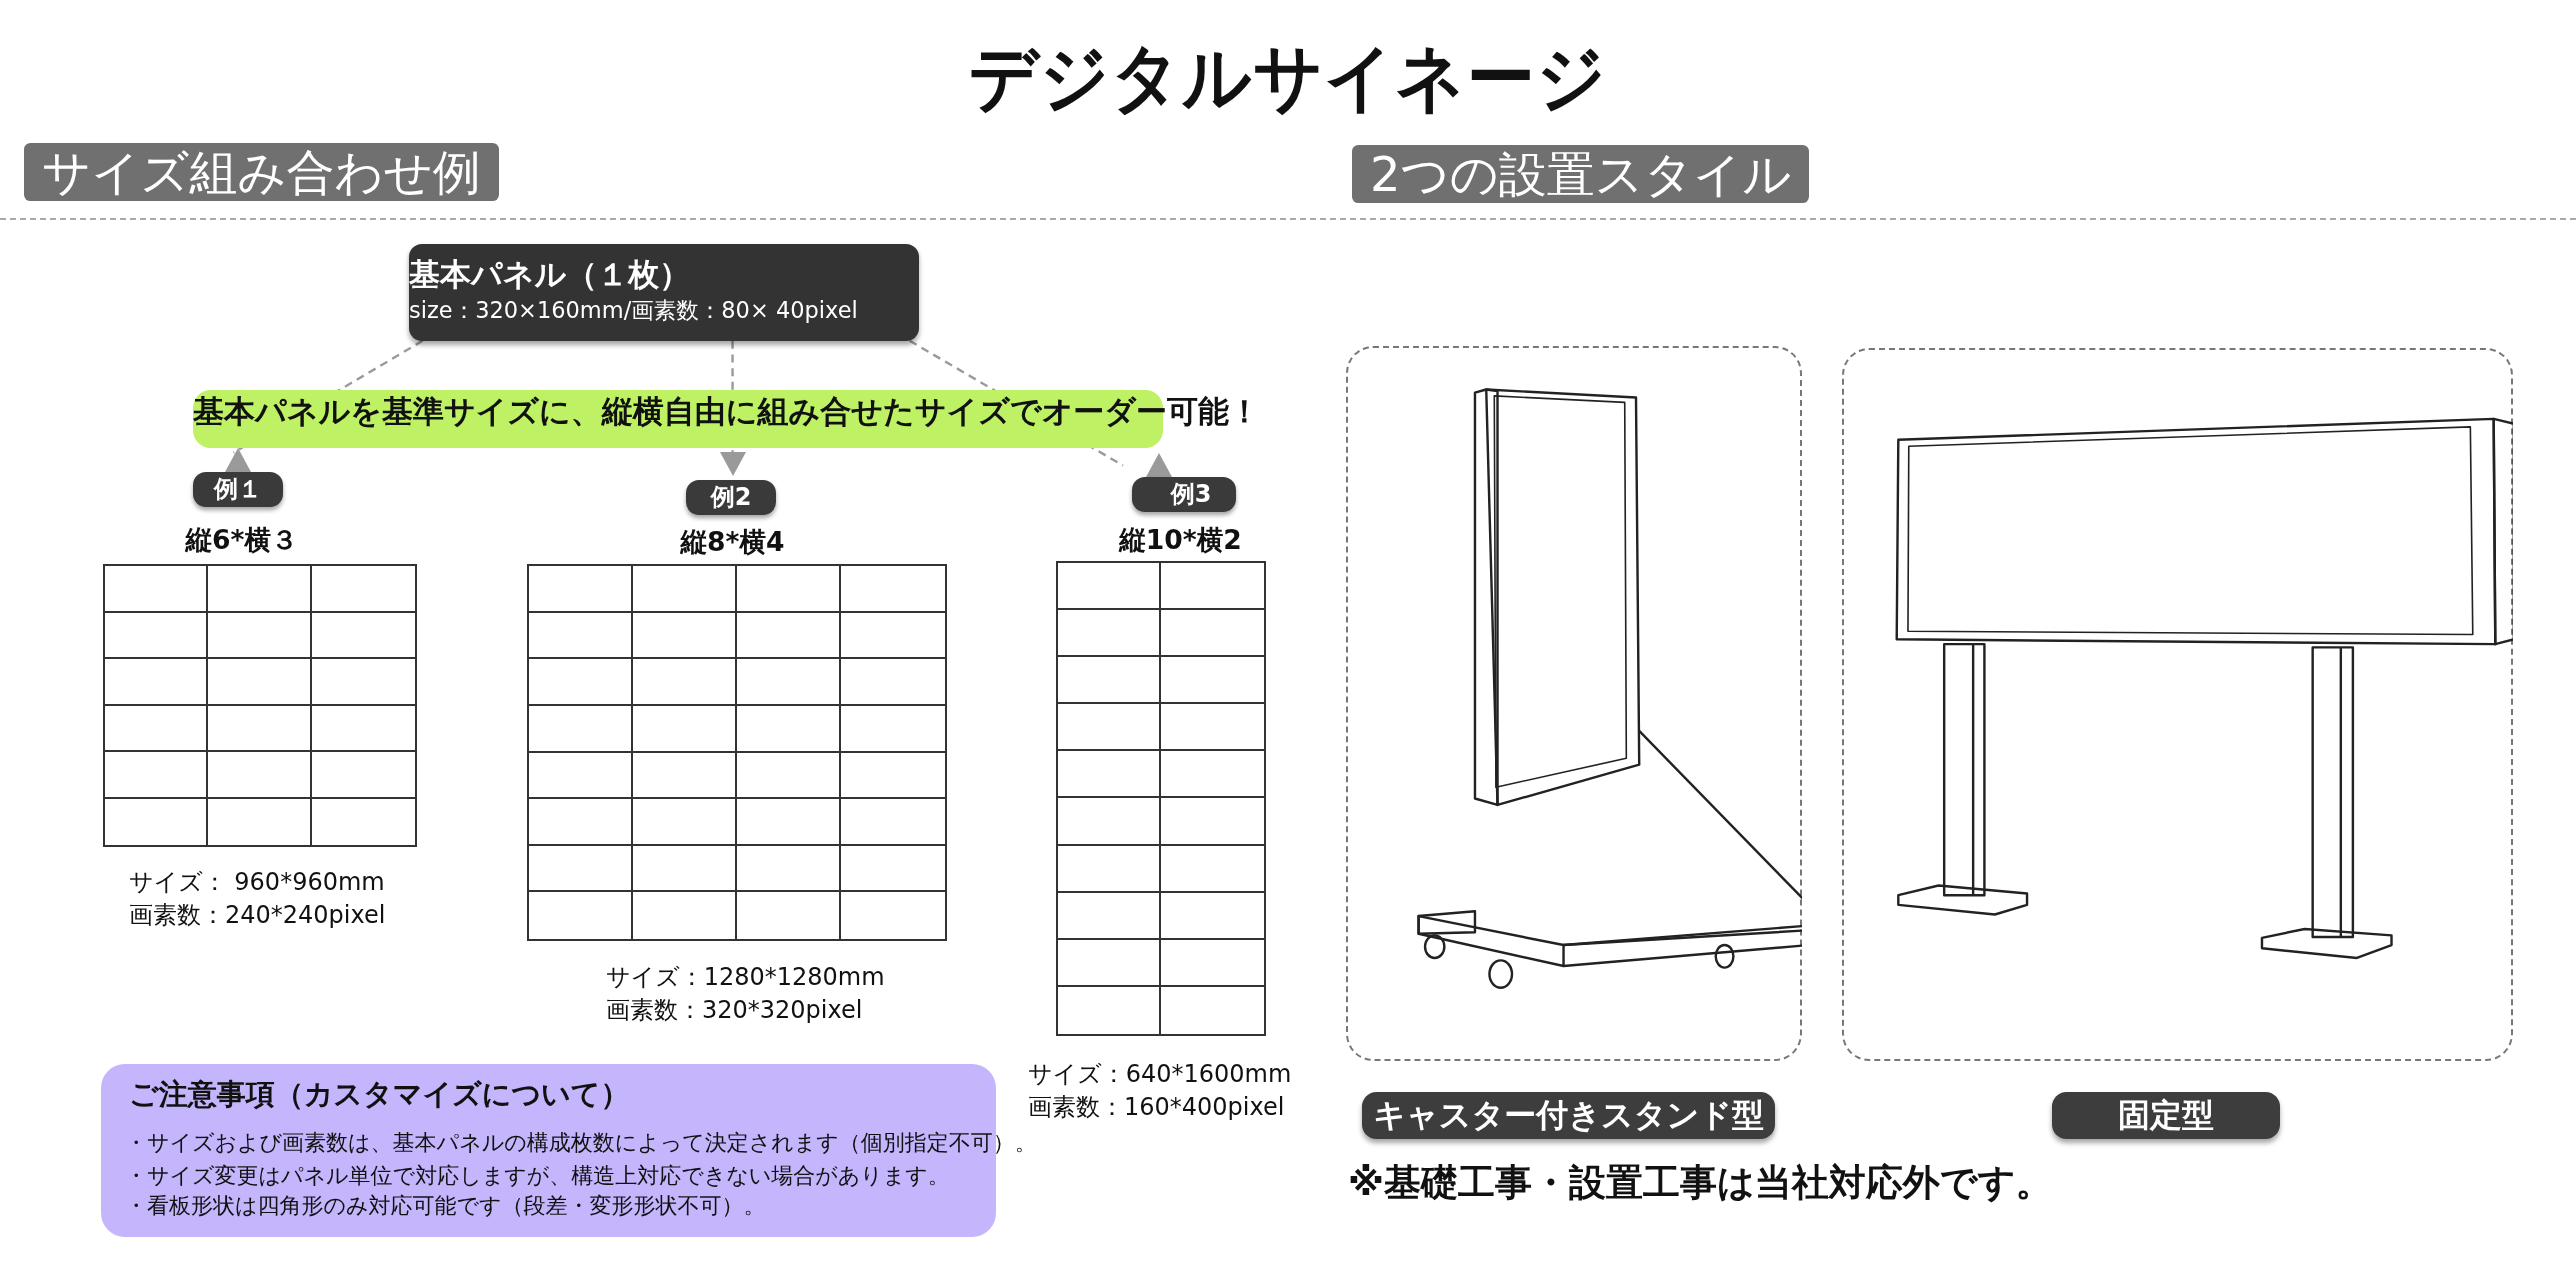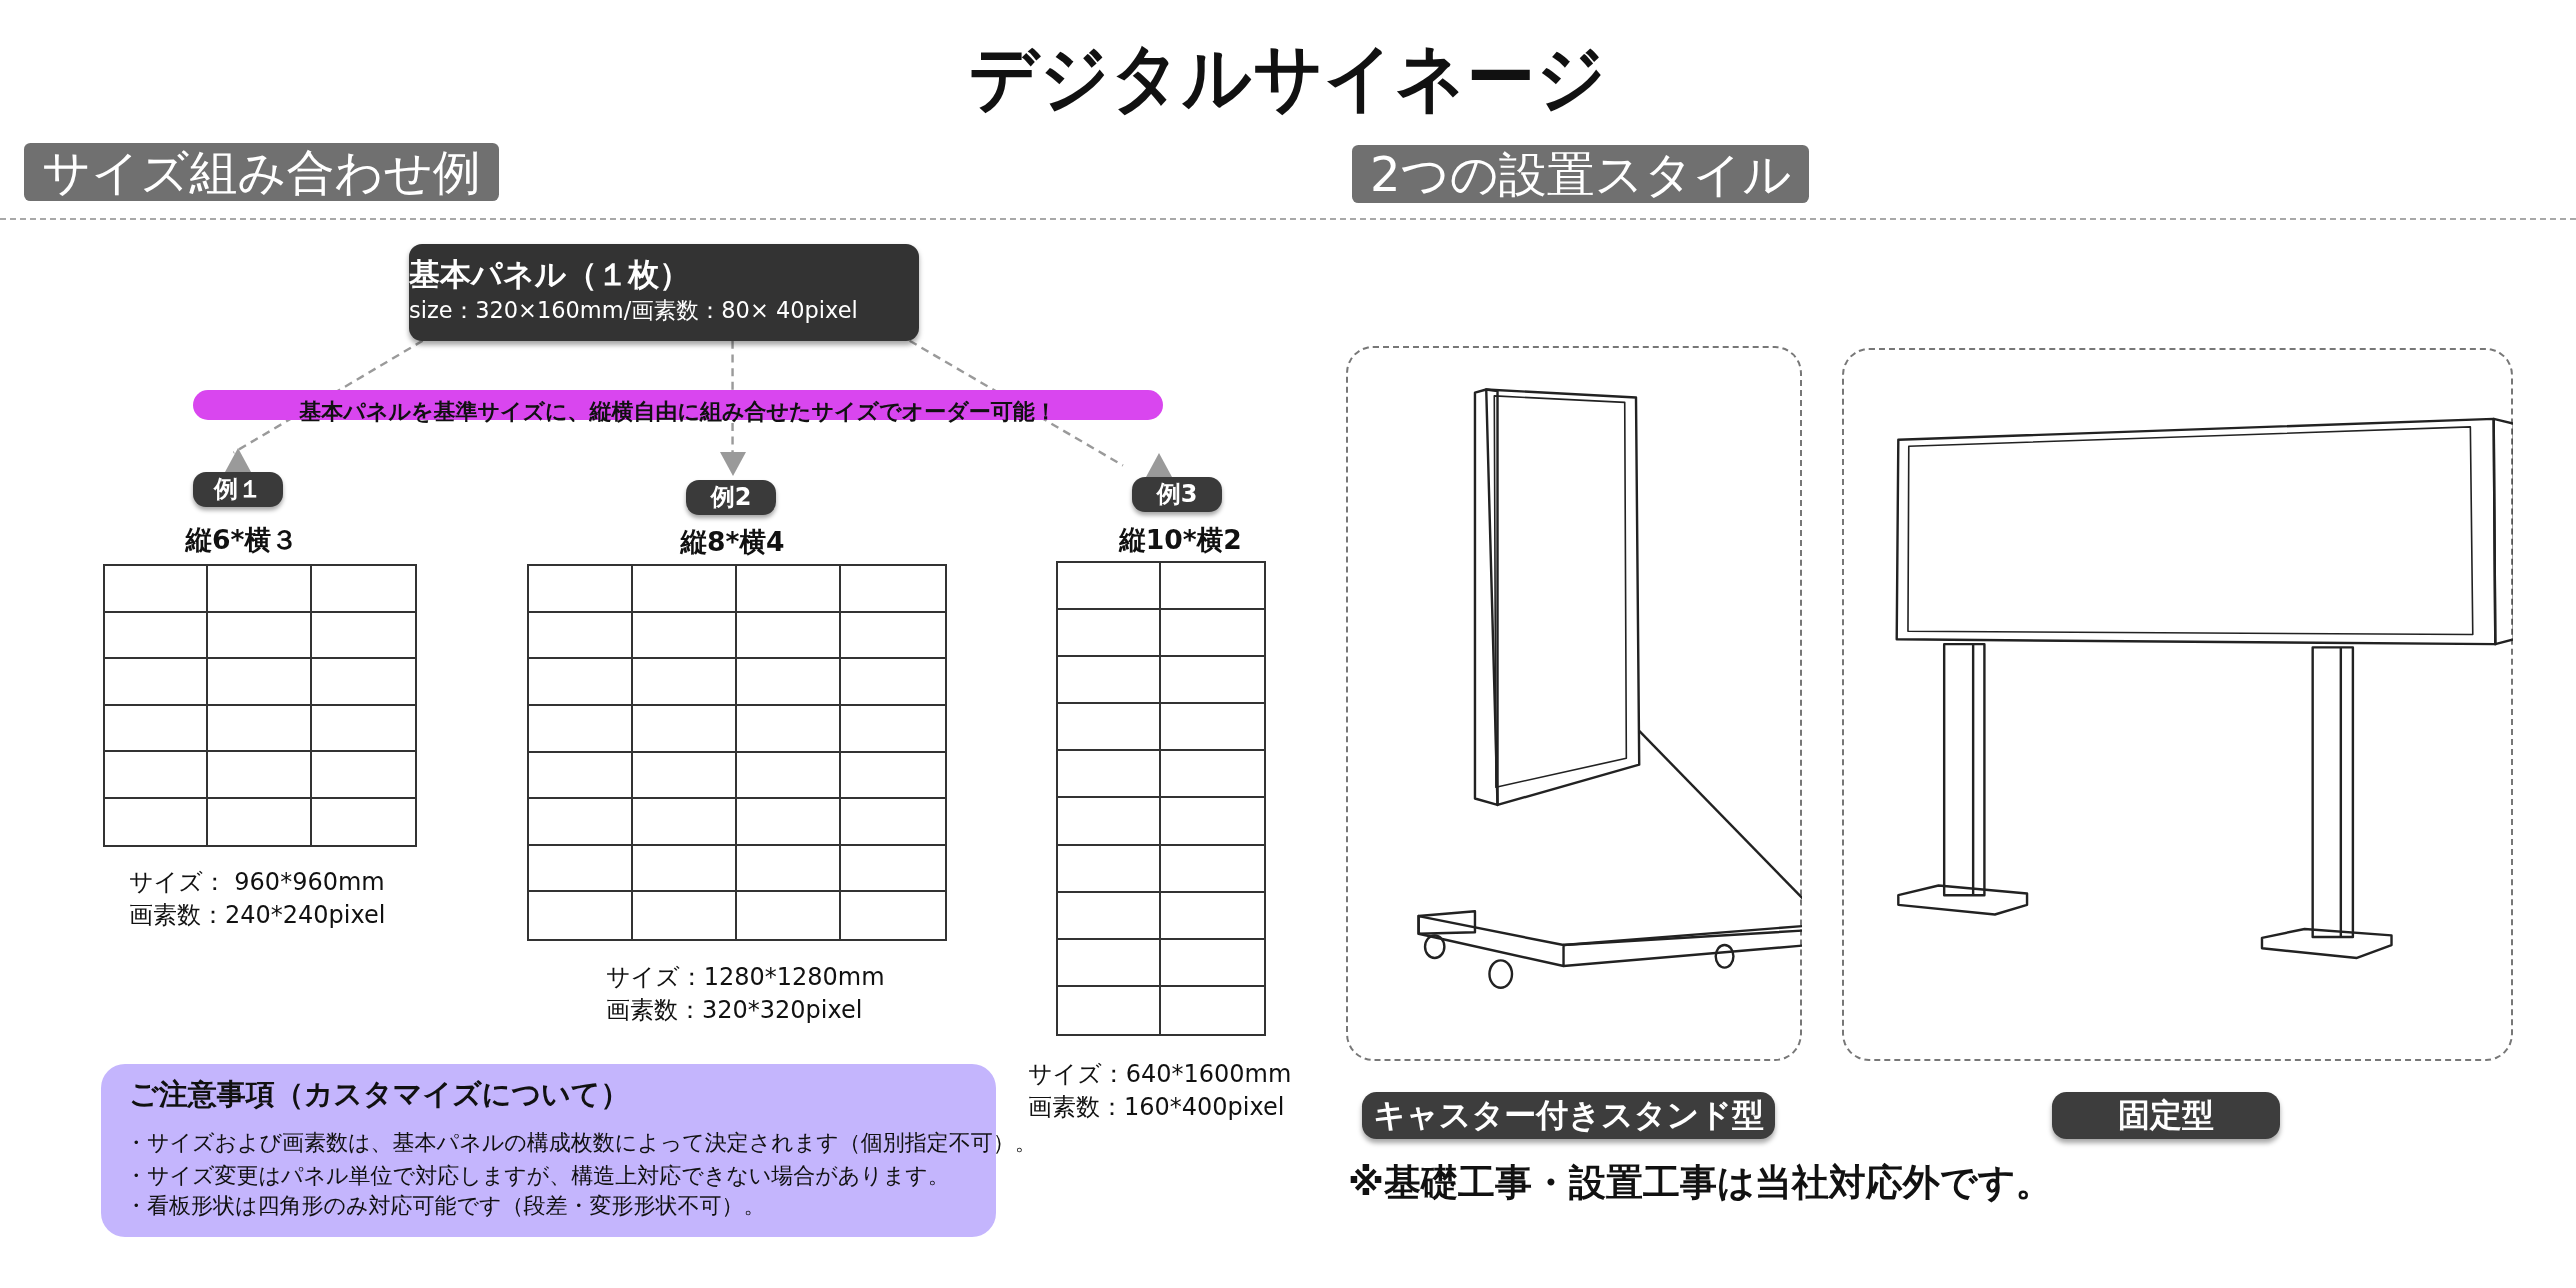--- a/index.html
+++ b/index.html
@@ -8,22 +8,22 @@
   .abs { position:absolute; }
   .main-title { left:0; width:2576px; top:29px; text-align:center; font-size:74px; font-weight:bold;
                 letter-spacing:1.6px; transform:scaleX(0.92); transform-origin:center; }
   .section-tag { background:#707070; color:#fff; font-size:48px; line-height:58px; height:58px;
                  padding:0 18px; border-radius:6.4px; white-space:nowrap; }
   .dash-line { left:0; top:218px; width:2576px; height:0; border-top:2.4px dashed #a8a8a8; }
   .panel-box { left:409px; top:244px; width:510px; height:97px; background:#333; border-radius:13px;
                box-shadow:0 3.2px 4.8px rgba(0,0,0,.35); color:#fff; text-align:left; }
   .panel-box .t1 { font-size:31px; font-weight:bold; margin-top:11.3px; line-height:39px; }
   .panel-box .t2 { font-size:22.5px; line-height:32px; }
-  .banner { left:193px; top:390px; width:970px; height:30px; background:#d946ef; border-radius:17.7px;
-            font-size:22px; font-weight:bold; line-height:43px; text-align:center; white-space:nowrap; }
+  .banner { left:193px; top:390px; width:970px; height:58px; background:#bef264; border-radius:17.7px;
+            font-size:31px; font-weight:bold; line-height:43px; text-align:center; white-space:nowrap; }
   .ex-pill { background:#3a3a3a; color:#fff; font-size:24px; font-weight:bold; border-radius:13px;
              text-align:center; line-height:35px; height:35px; box-shadow:0 3.2px 4px rgba(0,0,0,.35); }
   .tri { width:0; height:0; border-left:13px solid transparent; border-right:13px solid transparent;
          border-bottom:24px solid #9a9a9a; }
   .tri.down { border-bottom:none; border-top:24px solid #9a9a9a; }
   .ex-caption { font-size:26.6px; font-weight:bold; text-align:center; white-space:nowrap; }
   .grid { display:grid; border:2.4px solid #333; box-sizing:border-box; }
   .grid > div { border-right:2.4px solid #333; border-bottom:2.4px solid #333; }
   .spec { font-size:24px; line-height:34px; white-space:nowrap; }
   .notes { left:101px; top:1064px; width:895px; height:173px; background:#c4b5fd; border-radius:24px; }
@@ -119,21 +119,21 @@
     <div style="border-right:none"></div>
   <div style="border-bottom:none"></div>
     <div style="border-bottom:none"></div>
     <div style="border-bottom:none"></div>
     <div style="border:none"></div>
 </div>
 <div class="abs spec" style="left:606px; top:960px;">サイズ：1280*1280mm</div>
 <div class="abs spec" style="left:606px; top:993px;">画素数：320*320pixel</div>
 
 <div class="abs tri" style="left:1146px; top:453px;"></div>
-<div class="abs ex-pill" style="left:1132px; top:477px; width:90px;">例3</div>
+<div class="abs ex-pill" style="left:1132px; top:477px; width:90px;padding-left:14px;">例3</div>
 <div class="abs ex-caption" style="left:1092px; top:522px; width:177px;">縦10*横2</div>
 <div class="abs grid" style="left:1056px; top:561px; width:210px; height:475px; grid-template-columns:repeat(2,1fr); grid-template-rows:repeat(10,1fr);">
   <div></div>
     <div style="border-right:none"></div>
   <div></div>
     <div style="border-right:none"></div>
   <div></div>
     <div style="border-right:none"></div>
   <div></div>
     <div style="border-right:none"></div>

